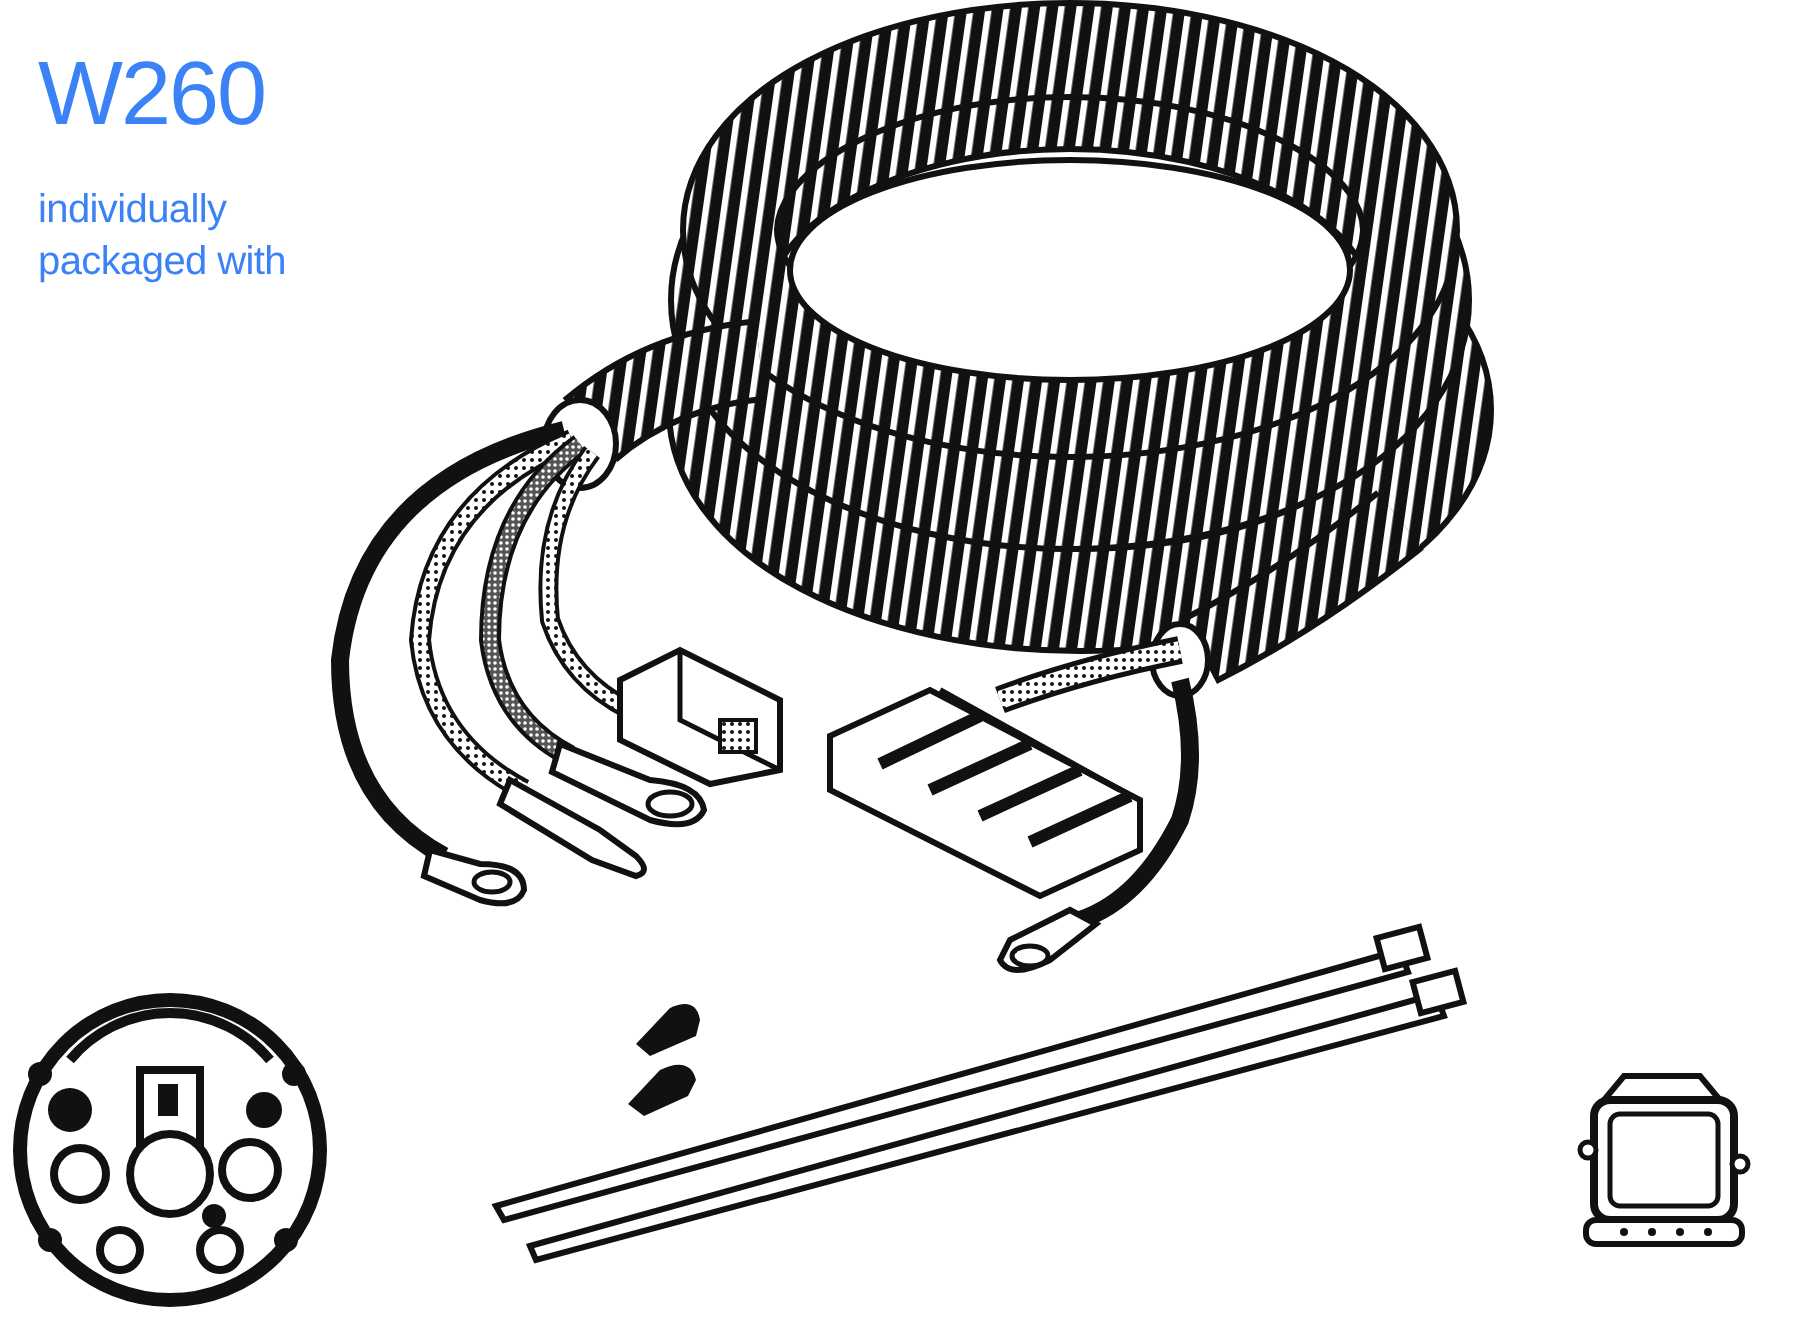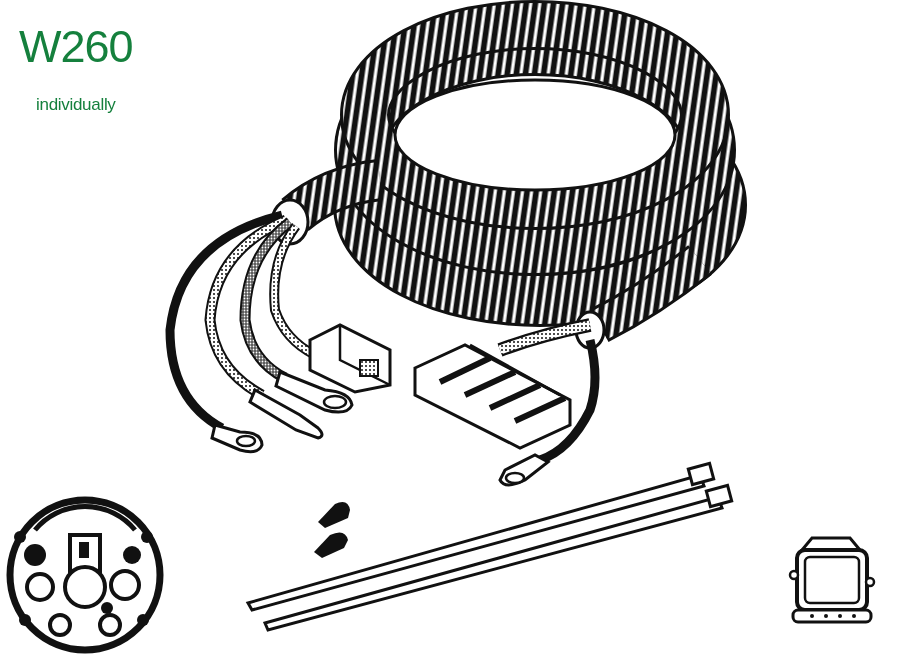--- a/index.html
+++ b/index.html
@@ -1,29 +1,30 @@
 <!DOCTYPE html>
 <html><head>
   <meta charset="utf-8">
   <style>
     html, body { margin: 0; padding: 0; background: #ffffff; }
     body { width: 900px; height: 669px; position: relative; overflow: hidden; font-family: "Liberation Sans", sans-serif; }
-    .title-block { position: absolute; left: 19px; top: 22px; color: #15803d; text-align: center; }
+    .title-block { position: absolute; left: 19px; top: 22px; color: #3b82f6; }
     .model { font-size: 45px; font-weight: 400; letter-spacing: -1px; line-height: 50px; }
-    .desc { margin-top: 20px; font-size: 17px; line-height: 26px; letter-spacing: -0.3px; }
+    .desc { margin-top: 20px; font-size: 20px; line-height: 26px; letter-spacing: -0.3px; }
     .desc span { display: block; }
     svg.art { position: absolute; left: 0; top: 0; }
   </style>
 </head>
 <body>
 
 <div class="title-block">
   <div class="model">W260</div>
   <div class="desc">
     <span>individually</span>
+    <span>packaged with</span>
   </div>
 </div>
 
 <svg class="art" width="900" height="669" viewBox="0 0 900 669">
   <defs>
     <pattern id="loom" width="9" height="9" patternUnits="userSpaceOnUse" patternTransform="rotate(8)">
       <rect width="9" height="9" fill="#111"></rect>
       <rect x="2.5" width="3.2" height="9" fill="#fff"></rect>
     </pattern>
     <pattern id="dots" width="4" height="4" patternUnits="userSpaceOnUse">

